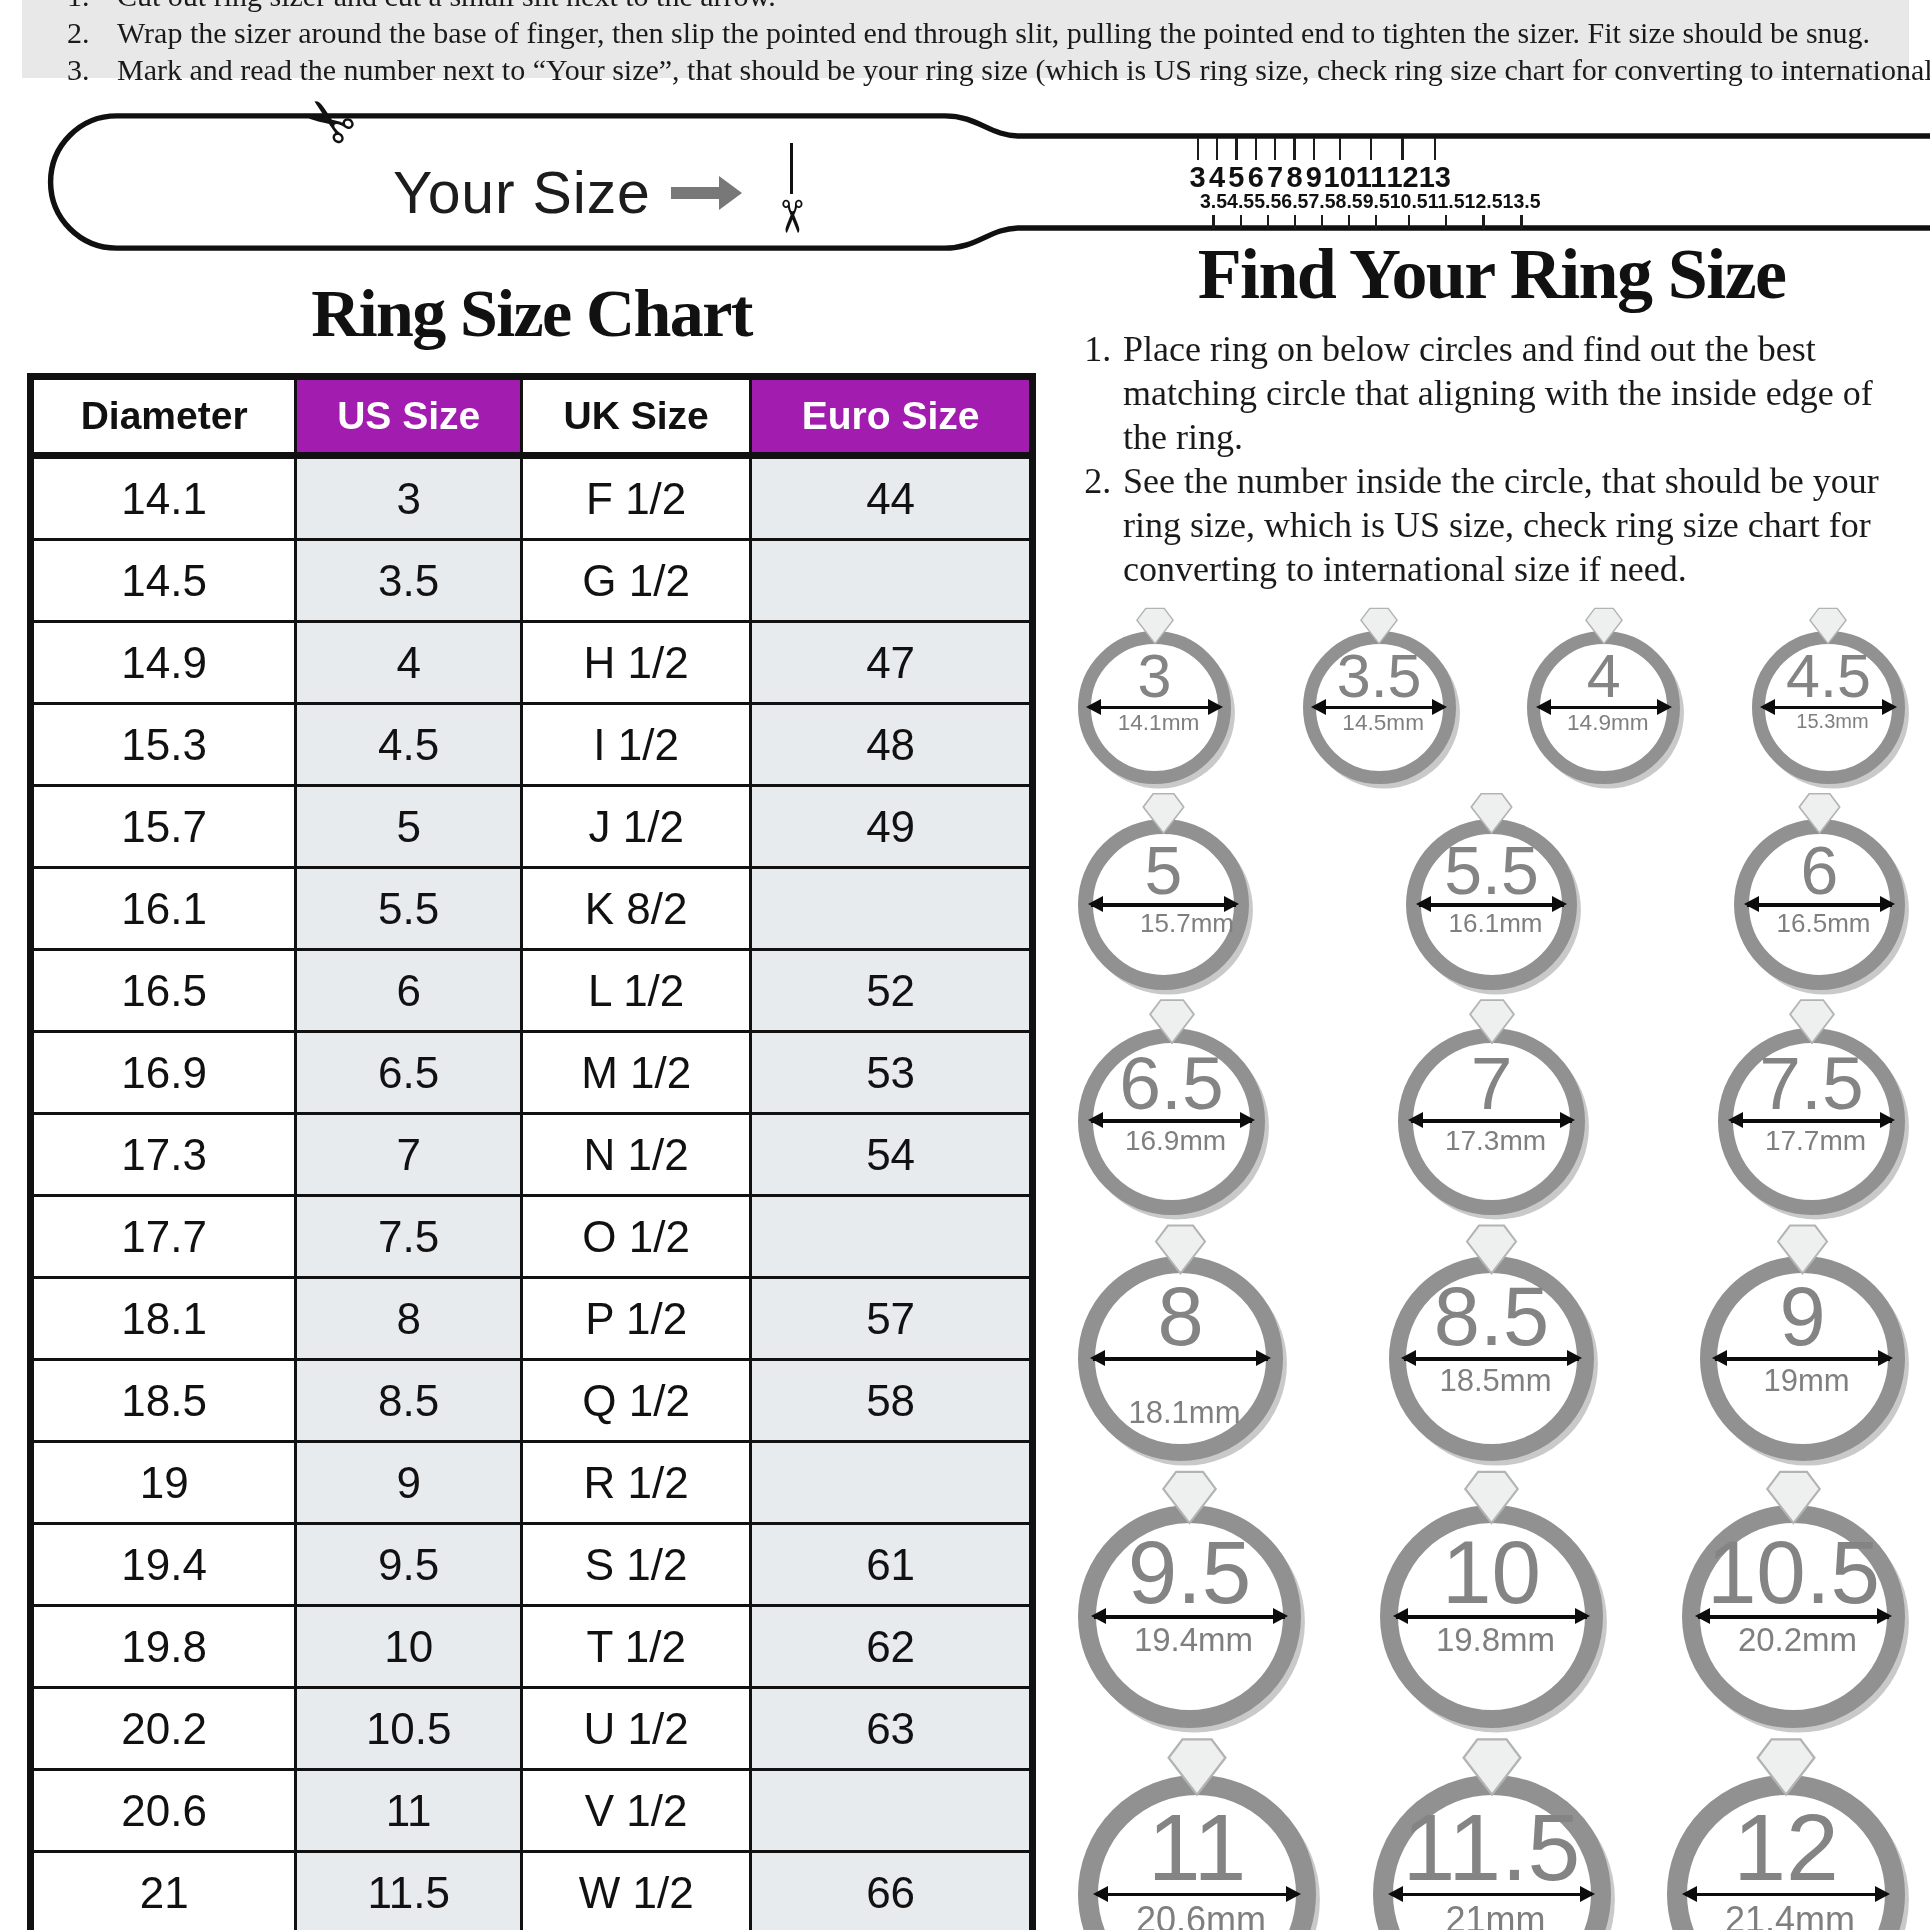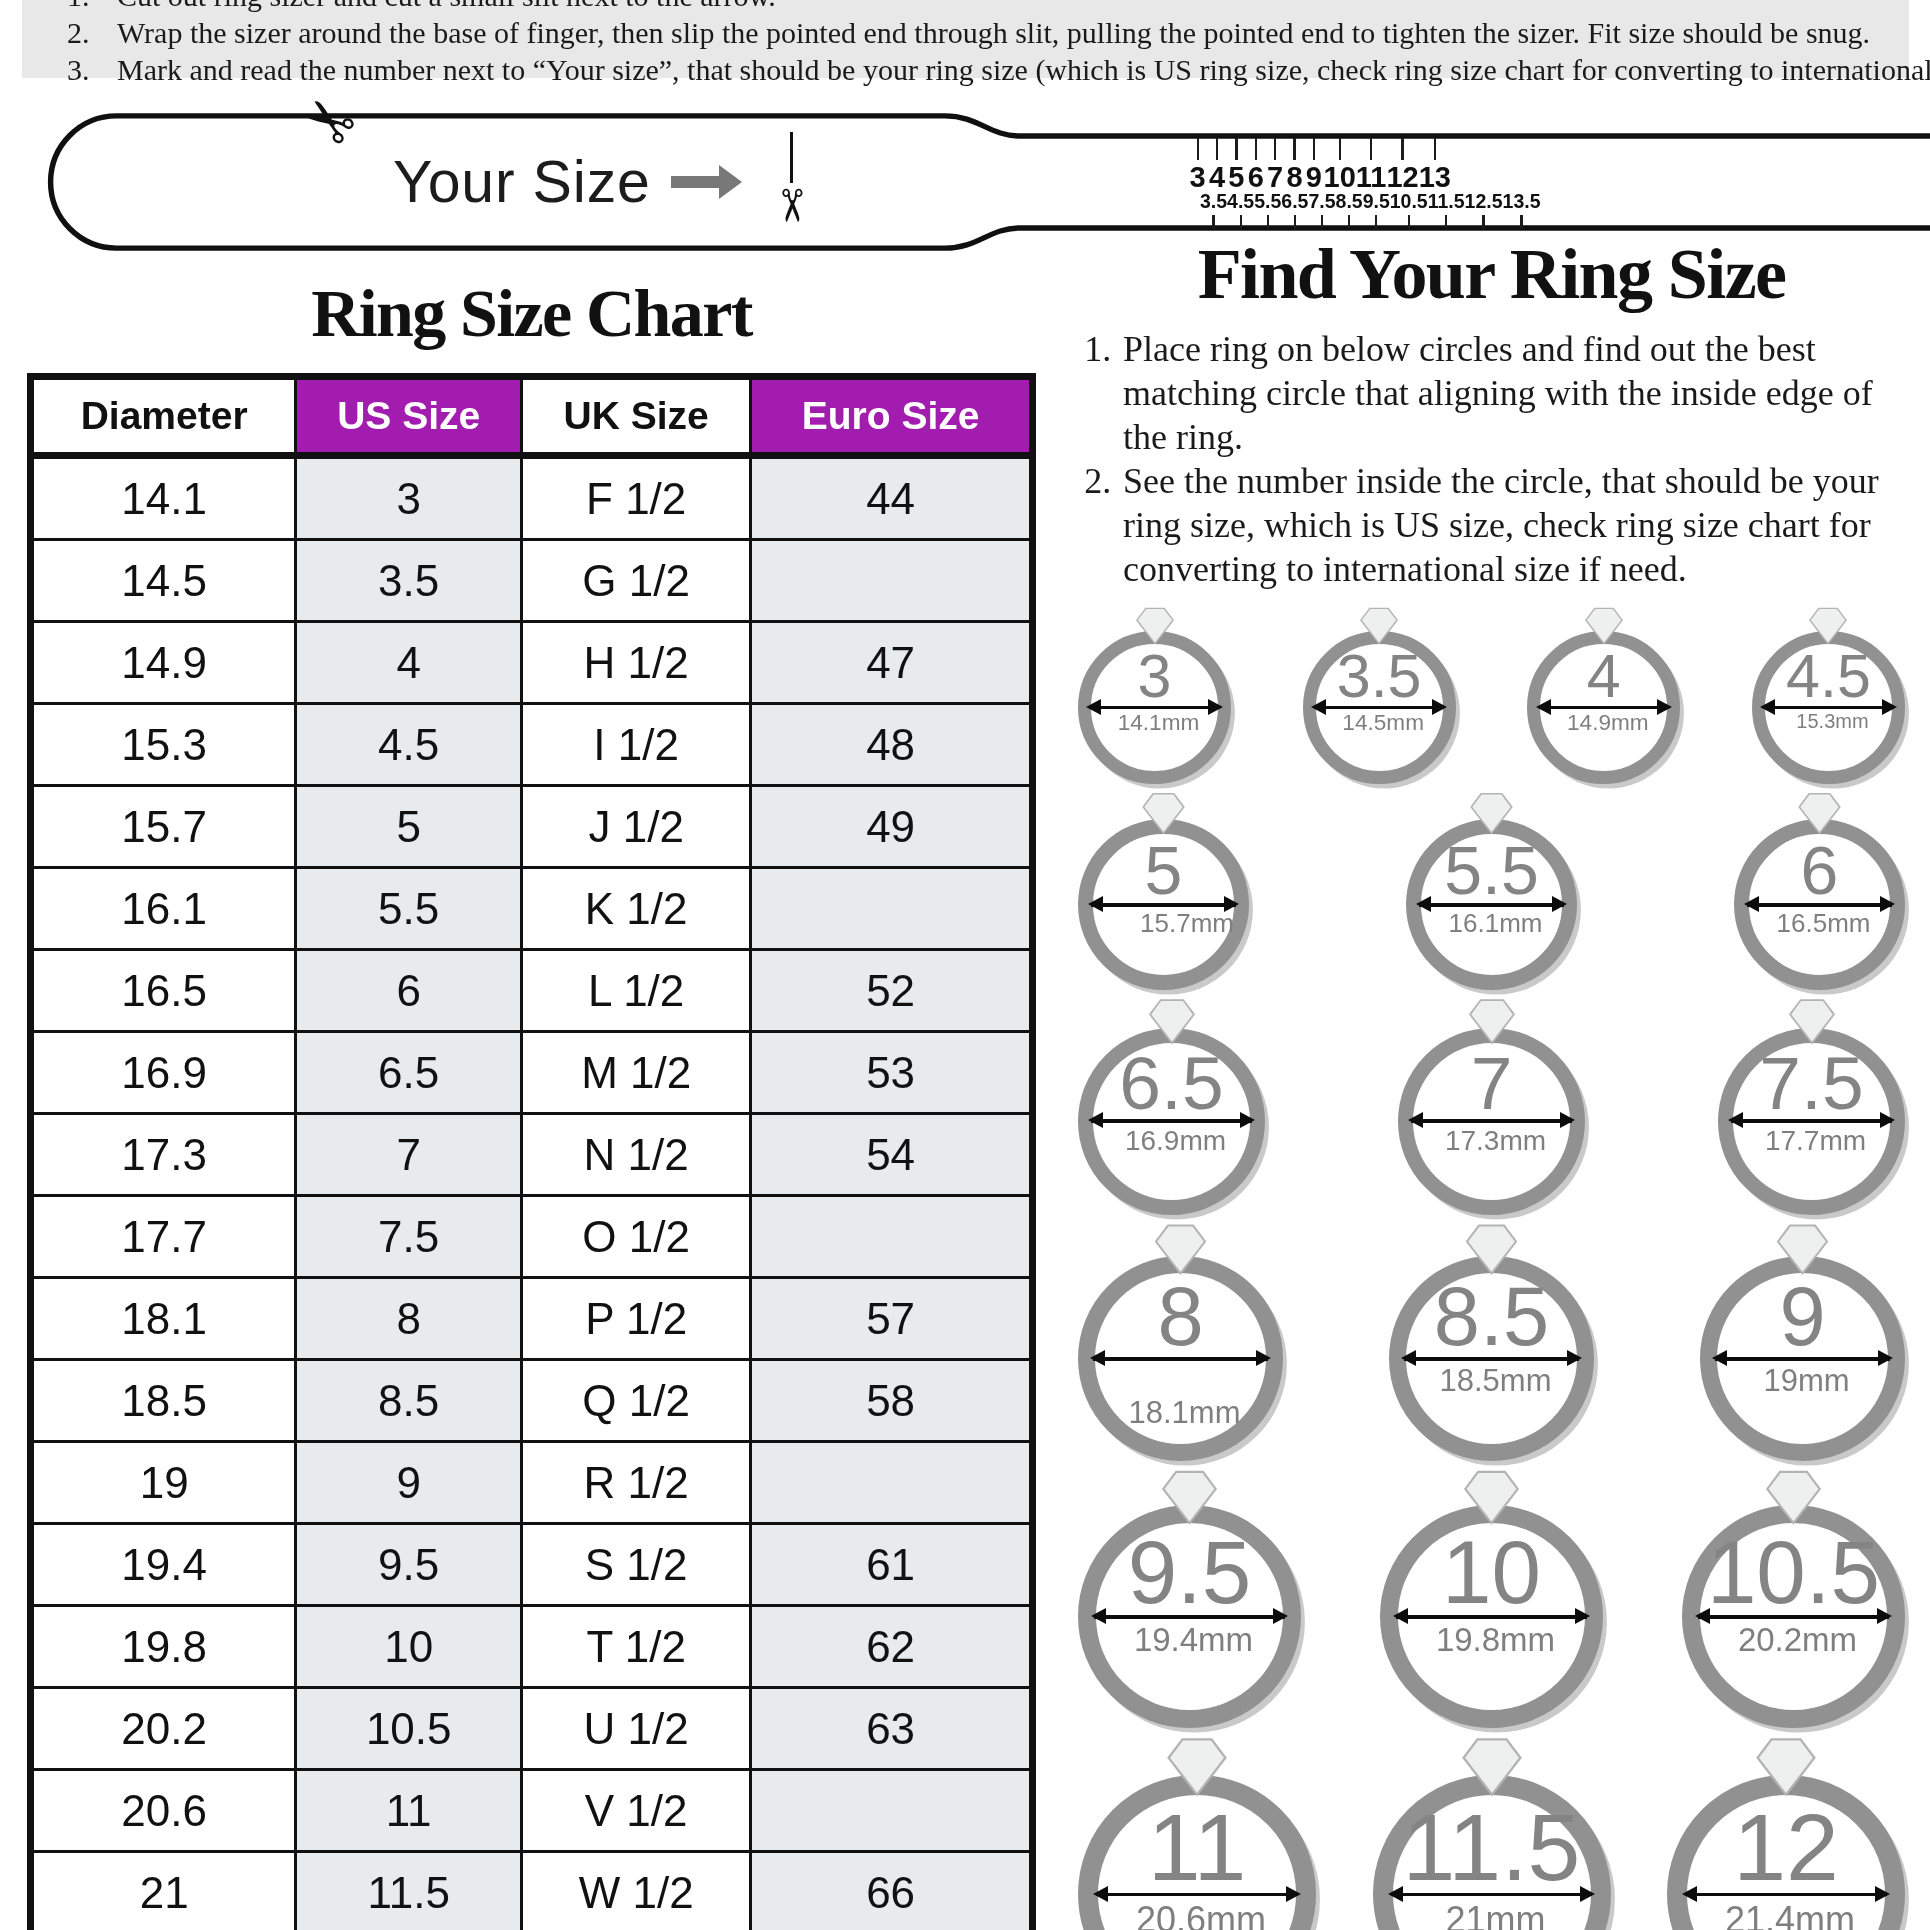--- a/index.html
+++ b/index.html
@@ -8,21 +8,21 @@
   
   .top-band{position:absolute;left:22px;top:0;width:1887px;height:78px;background:#e8e8e8;}
   .ins-list{margin-top:-23px;font-family:"Liberation Serif",serif;font-size:30px;line-height:37px;color:#1a1a1a;}
   .ins-item{display:flex;white-space:nowrap;}
   .ins-num{margin:0 22px 0 45px;min-width:28px;}
   
   .sizer{position:absolute;left:0;top:111px;width:1930px;height:142px;}
   .sizer svg.outline{position:absolute;left:0;top:0;}
   .scissors-top{position:absolute;left:302px;top:-26.5px;font-size:62px;color:#111;
       transform:scaleX(-1) rotate(-35deg);}
-  .pill-label{position:absolute;left:393px;top:11px;height:120px;display:flex;align-items:center;gap:20px;}
+  .pill-label{position:absolute;left:393px;top:22px;height:120px;display:flex;align-items:center;gap:20px;}
   .your-size{font-size:59px;color:#1c1c1c;letter-spacing:0.8px;}
   .arrow-right{display:flex;align-items:center;}
   .arrow-right .bar{width:48px;height:11.7px;background:#787878;}
   .arrow-right .head{width:0;height:0;border-top:17px solid transparent;border-bottom:17px solid transparent;border-left:23px solid #787878;}
   .slit-wrap{display:flex;flex-direction:column;align-items:center;margin-left:11px;}
   .slit-line{width:2.3px;height:51px;background:#111;}
   .scissors-up{font-size:45px;color:#111;transform:rotate(90deg);margin-top:-3.1px;}
   .scale{position:absolute;display:flex;}
   .scale-whole{left:1188px;top:26.5px;width:263px;}
   .scale-half{left:1200px;top:79px;width:263px;}
@@ -230,21 +230,21 @@
         </tr>
         <tr>
           <td>15.7</td>
           <td class="shade">5</td>
           <td>J 1/2</td>
           <td class="shade">49</td>
         </tr>
         <tr>
           <td>16.1</td>
           <td class="shade">5.5</td>
-          <td>K 1/2</td>
+          <td>K 8/2</td>
           <td class="shade"></td>
         </tr>
         <tr>
           <td>16.5</td>
           <td class="shade">6</td>
           <td>L 1/2</td>
           <td class="shade">52</td>
         </tr>
         <tr>
           <td>16.9</td>

